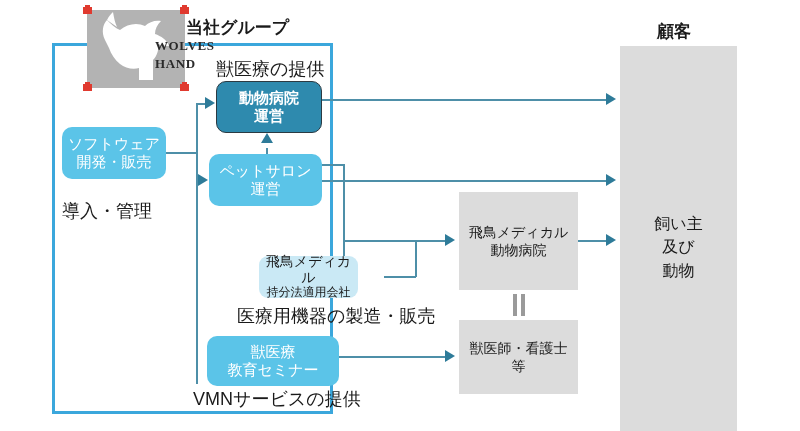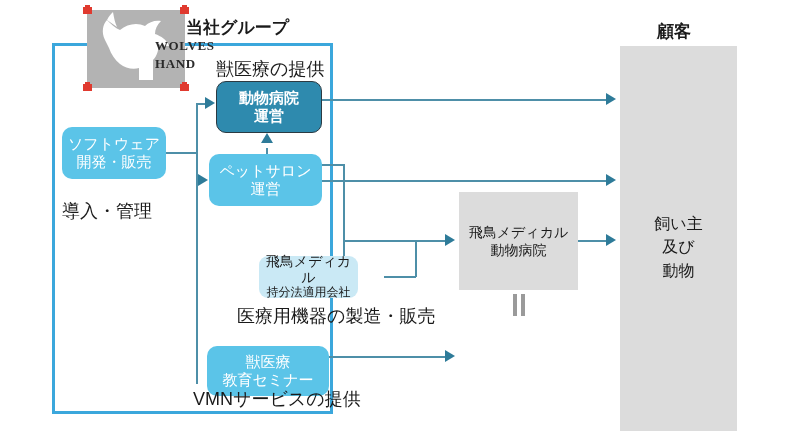--- a/index.html
+++ b/index.html
@@ -90,21 +90,21 @@
     background: #CAE9F5;
     color: #1a1a1a;
     font-weight: normal;
   }
 
   #box-hospital { left: 216px; top: 81px; width: 106px; height: 52px; }
   #box-salon    { left: 209px; top: 154px; width: 113px; height: 52px; }
   #box-software { left: 62px;  top: 127px; width: 104px; height: 52px; }
   #box-asuka    { left: 259px; top: 256px; width: 99px; height: 42px;
                   border-radius: 9px; flex-direction: column; }
-  #box-seminar  { left: 207px; top: 346px; width: 122px; height: 50px; }
+  #box-seminar  { left: 207px; top: 336px; width: 132px; height: 50px; }
 
   #box-asuka .asuka-main { font-size: 14px; line-height: 1.1; }
   #box-asuka .asuka-sub  { font-size: 12px; line-height: 1.2; margin-top: 0; }
 
   
   .gbox {
     background: #dcdcdc;
     display: flex;
     align-items: center;
     justify-content: center;
@@ -260,20 +260,26 @@
       <div>飛鳥メディカル</div>
       <div>動物病院</div>
     </div>
   </div>
 
   <div id="equals-connector" class="abs">
     <span class="l"></span>
       <span class="r"></span>
   </div>
 
+  <div id="box-vets" class="abs gbox">
+    <div>
+      <div>獣医師・看護士</div>
+      <div>等</div>
+    </div>
+  </div>
 
   <div id="box-customers" class="abs gbox">
     <div>
       <div>飼い主</div>
       <div>及び</div>
       <div>動物</div>
     </div>
   </div>
 
   <div class="abs caption" style="left:216px; top:58px; width:106px;">獣医療の提供</div>

